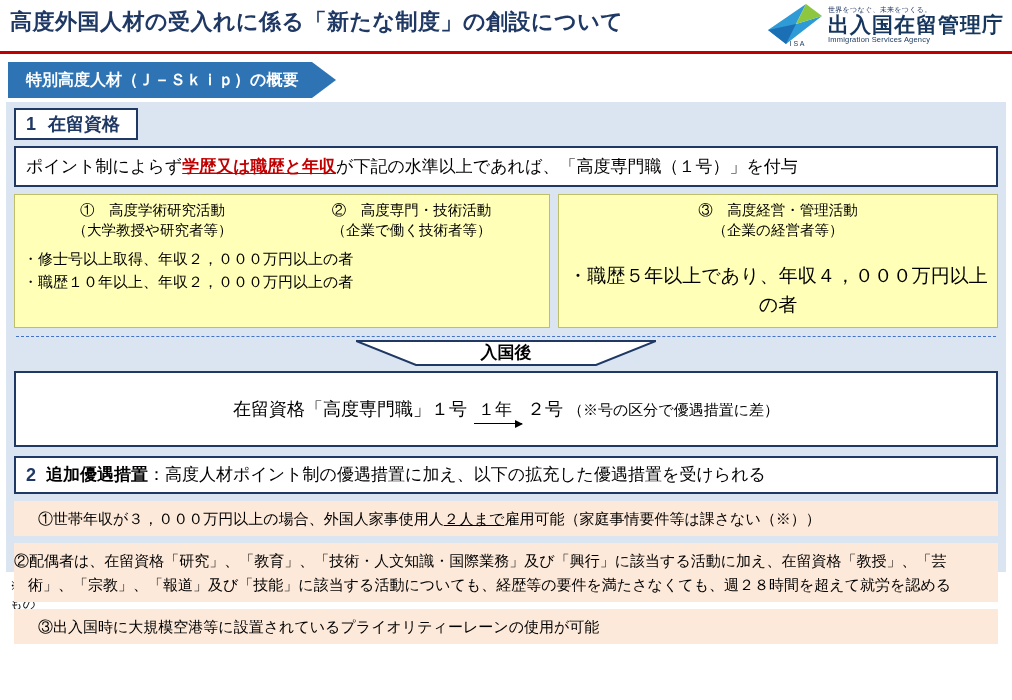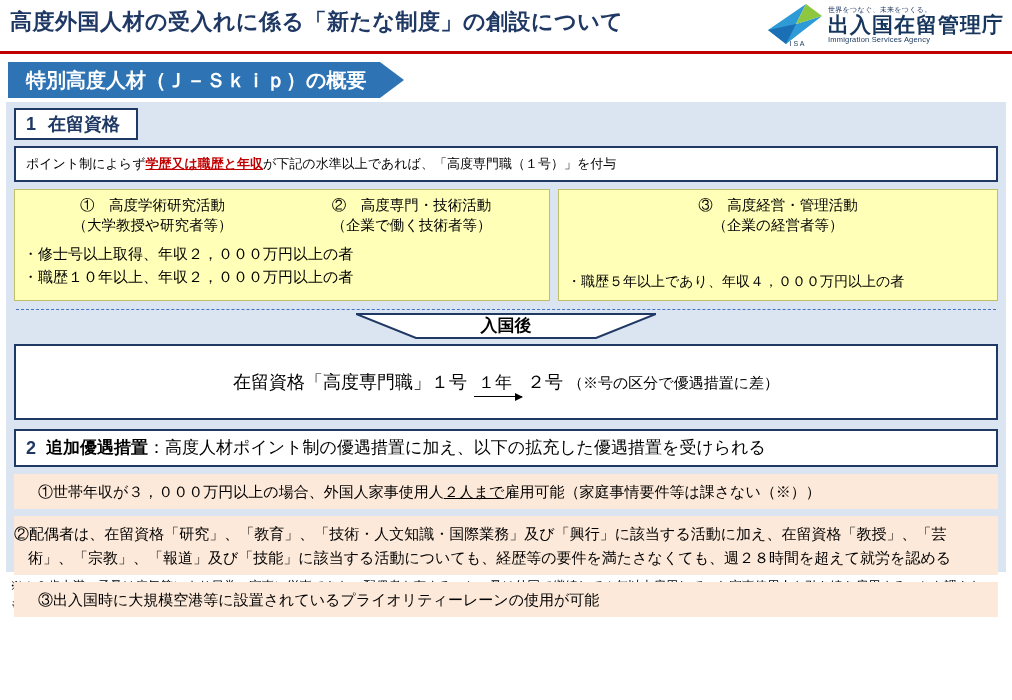--- a/index.html
+++ b/index.html
@@ -80,21 +80,21 @@
   .banner-wrap {
     position: relative;
     margin: 6px 0 0 8px;
     height: 36px;
   }
   .banner {
     position: relative;
     display: inline-block;
     background: #2e74b5;
     color: #ffffff;
-    font-size: 20px;
+    font-size: 16px;
     font-weight: bold;
     padding: 5px 14px 5px 18px;
     height: 26px;
     line-height: 26px;
     box-sizing: content-box;
   }
   .banner-arrow {
     position: absolute;
     top: 0;
     left: 100%;
@@ -127,21 +127,21 @@
   }
   .num-label .num {
     margin-right: 12px;
   }
 
   .white-box {
     background: #ffffff;
     border: 2px solid #1f3864;
     margin-top: 6px;
     padding: 7px 10px;
-    font-size: 13px;
+    font-size: 17px;
     box-sizing: border-box;
   }
   .u-red {
     color: #c00000;
     text-decoration: underline;
     font-weight: bold;
   }
 
   .cards {
     display: flex;
@@ -170,24 +170,24 @@
     font-size: 14.5px;
     text-align: center;
     line-height: 1.35;
   }
   .card-body {
     font-size: 15px;
     line-height: 1.5;
     margin-top: 8px;
   }
   .card-body-right {
-    font-size: 14px;
+    font-size: 19px;
     line-height: 1.5;
-    margin-top: 36px;
-    text-align: left;
+    margin-top: 22px;
+    text-align: center;
   }
 
   .dashed-sep {
     border-top: 1px dashed #4472c4;
     margin: 8px 2px 0 2px;
     height: 0;
   }
 
   .arrow-row {
     position: relative;

